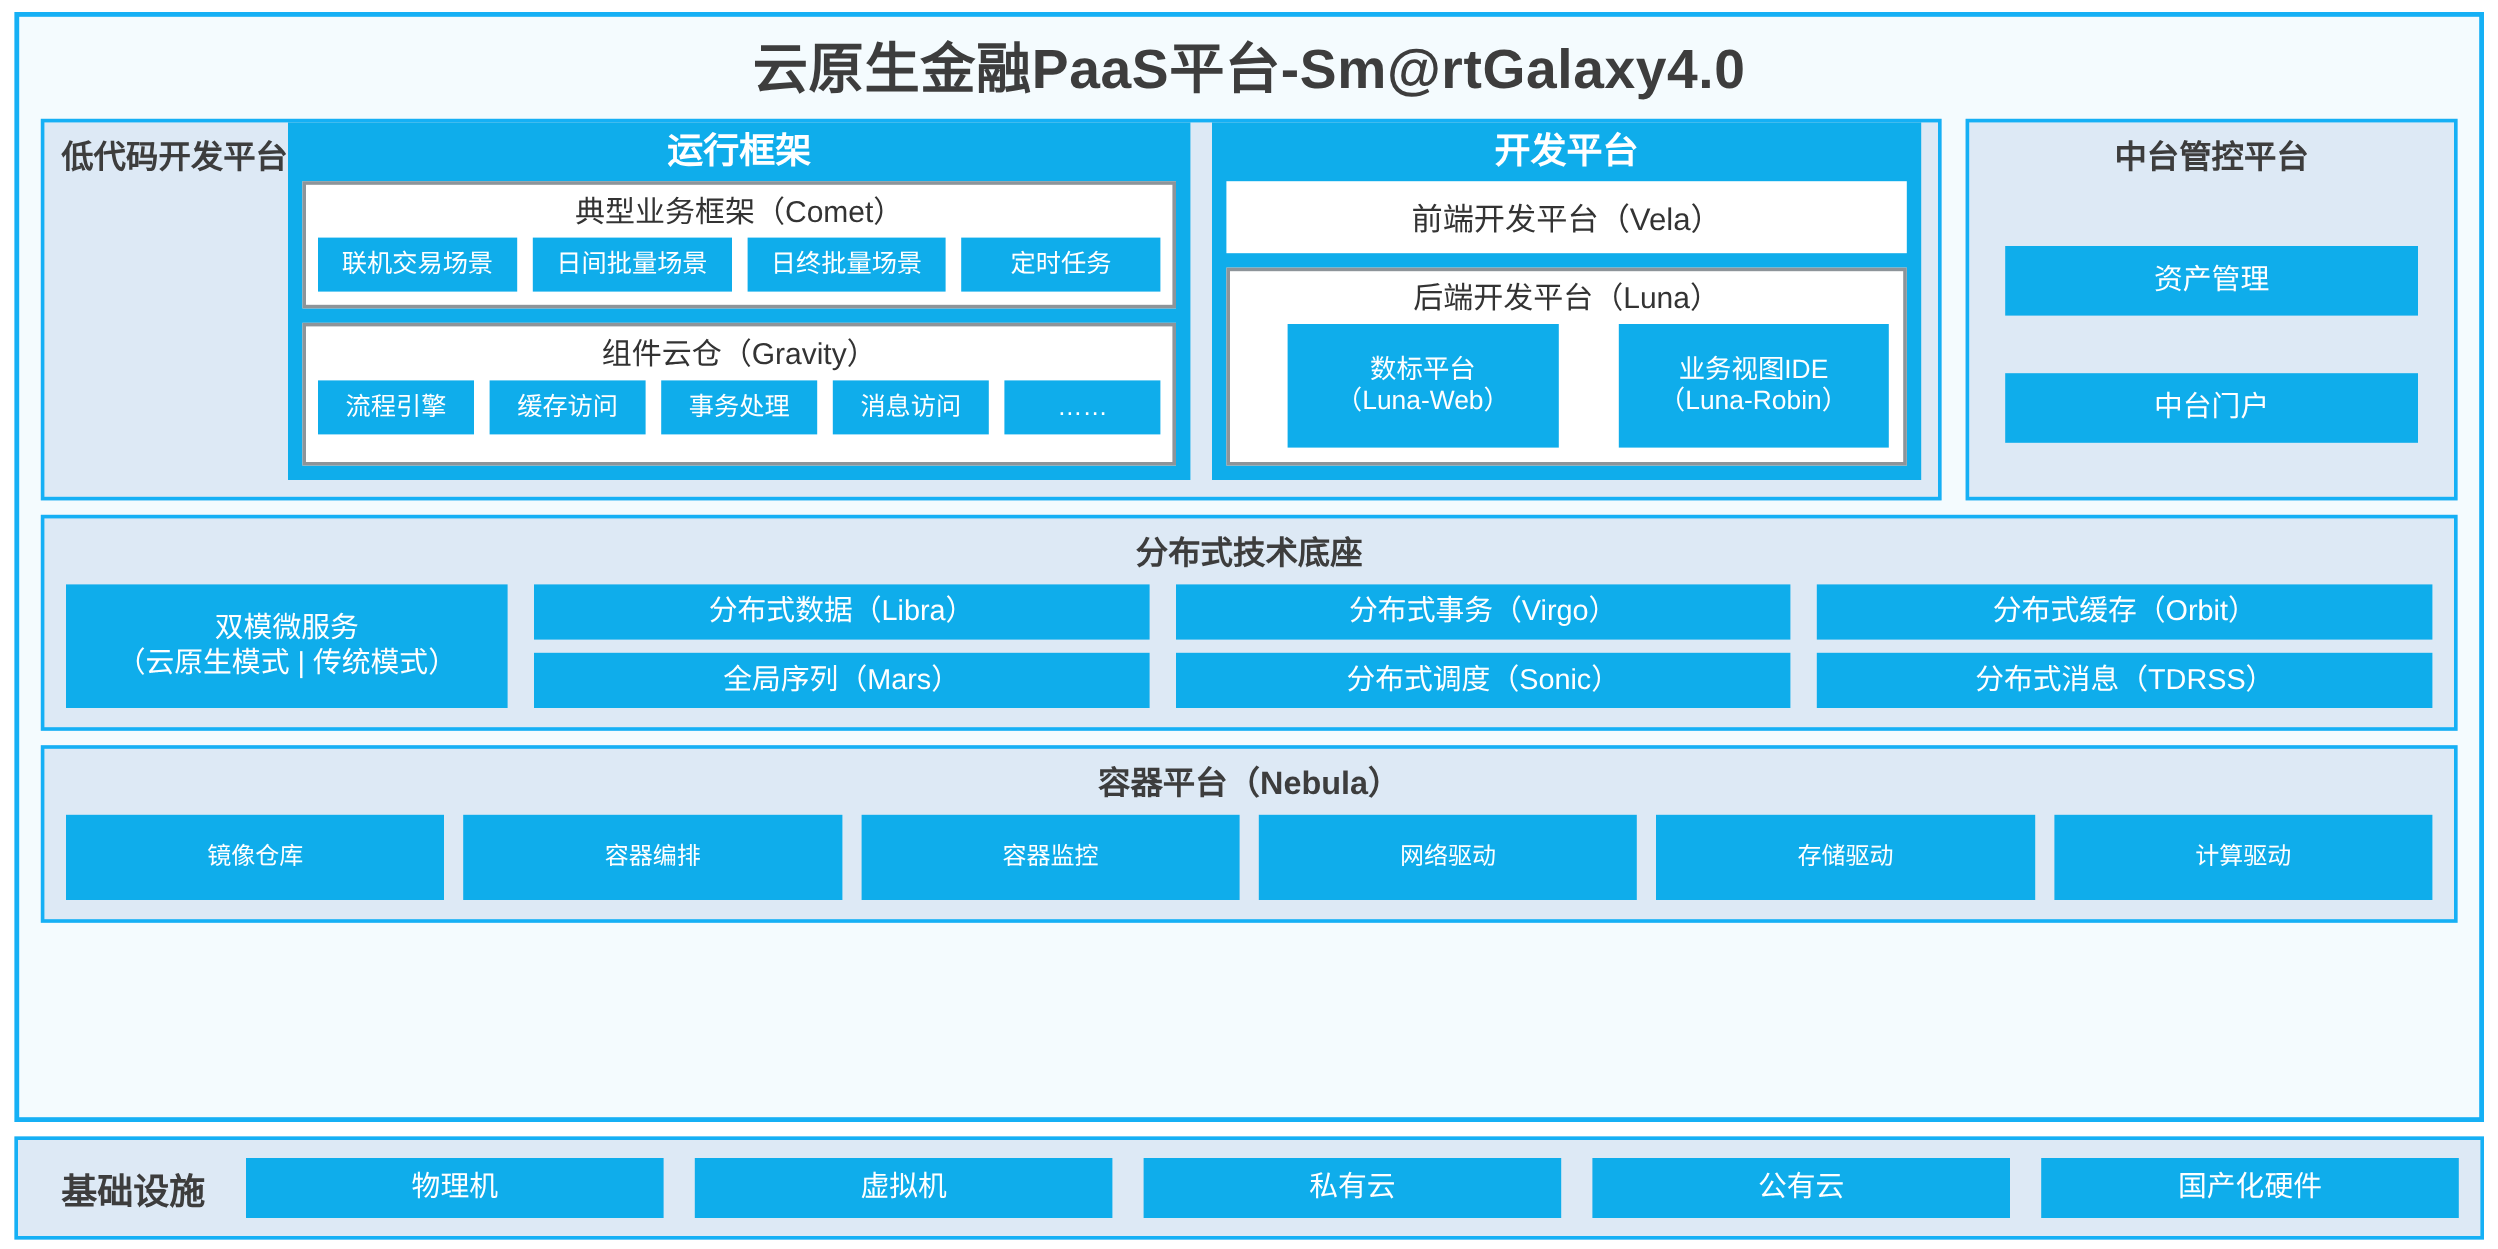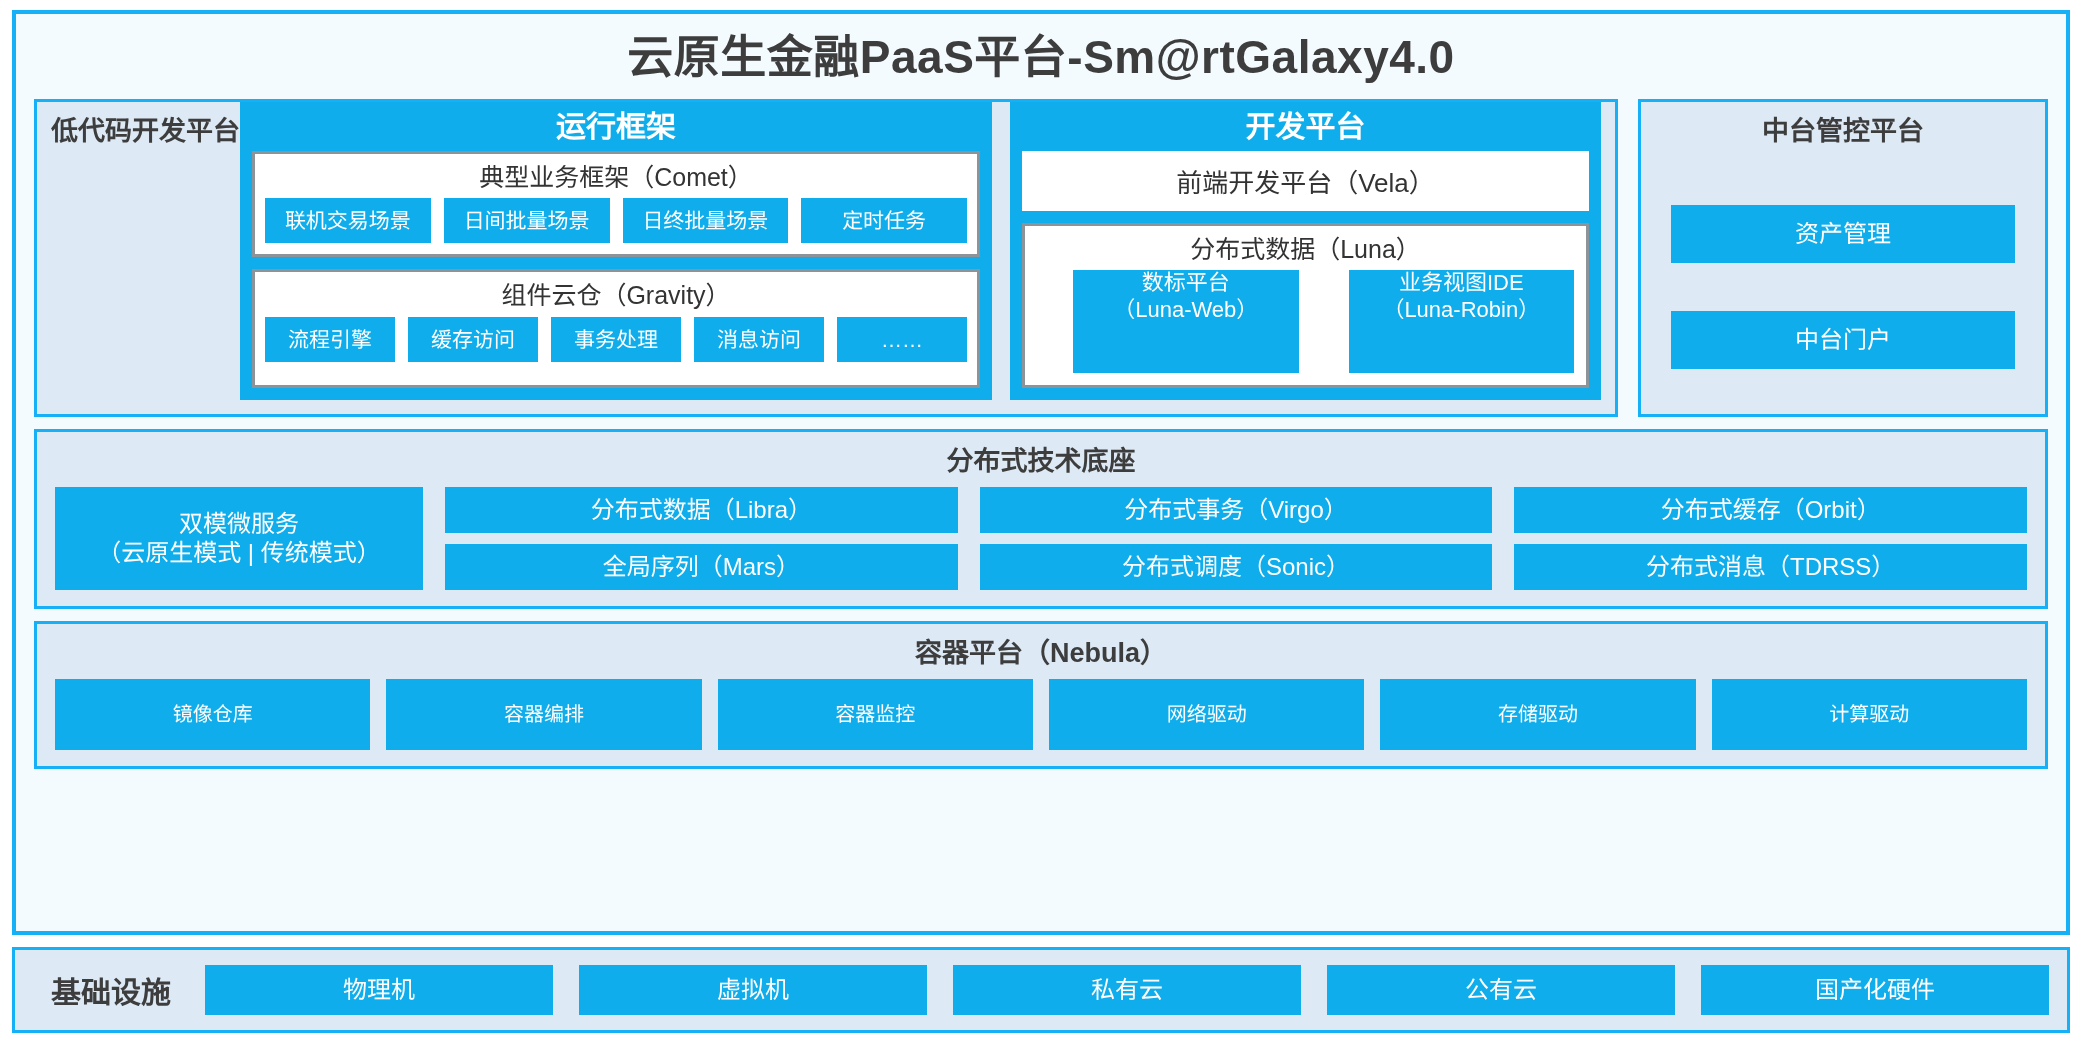--- a/index.html
+++ b/index.html
@@ -176,21 +176,21 @@
   .luna-chips {
     display: flex;
     gap: 14px;
     padding: 0 12px 12px 12px;
     flex: 1 1 auto;
   }
   .luna-chips .cyan {
     flex: 1 1 0;
     font-size: 22px;
     flex-direction: column;
-    justify-content: flex-start;
+    justify-content: center;
     margin-left: 36px;
   }
   .luna-chips .cyan span { display: block; }
 
   
   .base-panel {
     height: 180px;
     display: flex;
     flex-direction: column;
     padding: 0 18px 16px 18px;
@@ -279,21 +279,21 @@
               </div>
             </div>
           </div>
 
           <div class="cyan-group devplat-group">
             <div class="cyan-group-title">开发平台</div>
 
             <div class="vela-card">前端开发平台（Vela）</div>
 
             <div class="white-card luna-card">
-              <div class="white-card-title">分布式数据（Luna）</div>
+              <div class="white-card-title">后端开发平台（Luna）</div>
               <div class="luna-chips">
                 <div class="cyan">
                   <span>数标平台</span>
                   <span>（Luna-Web）</span>
                 </div>
                 <div class="cyan">
                   <span>业务视图IDE</span>
                   <span>（Luna-Robin）</span>
                 </div>
               </div>

